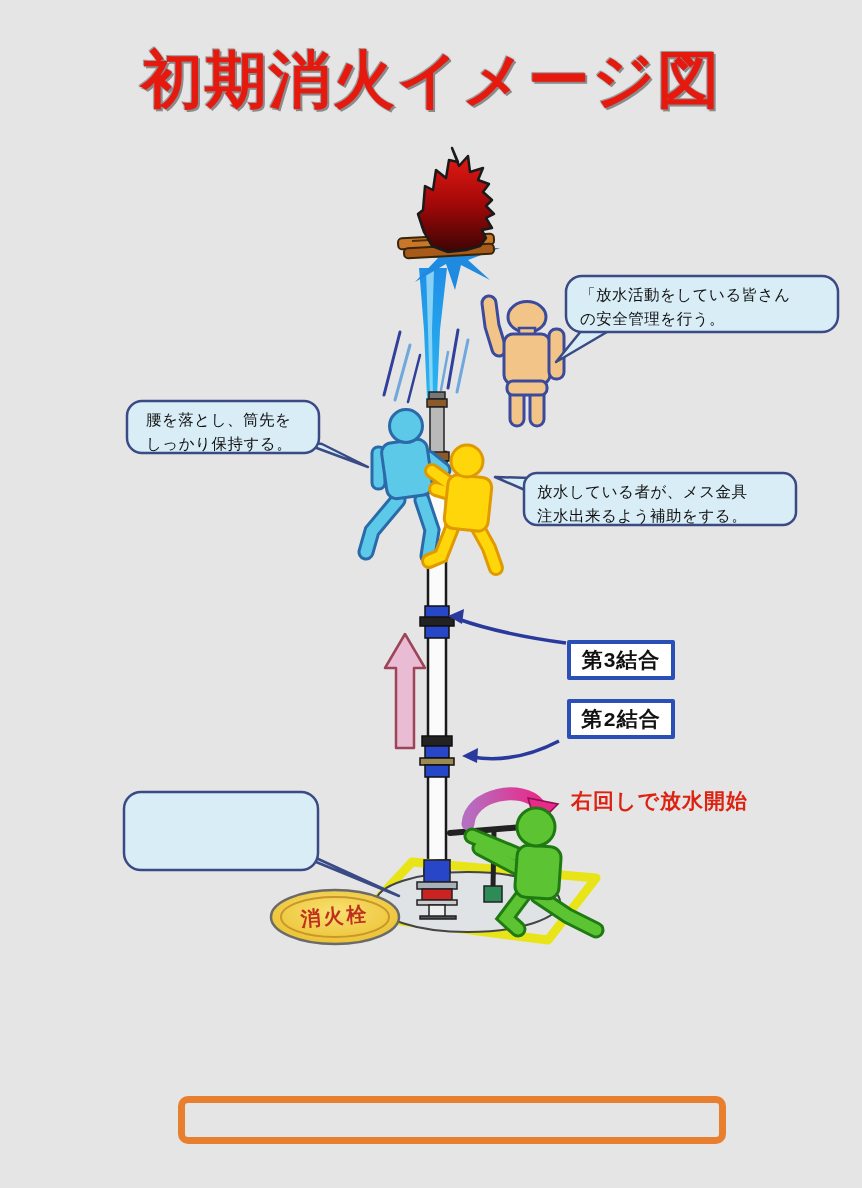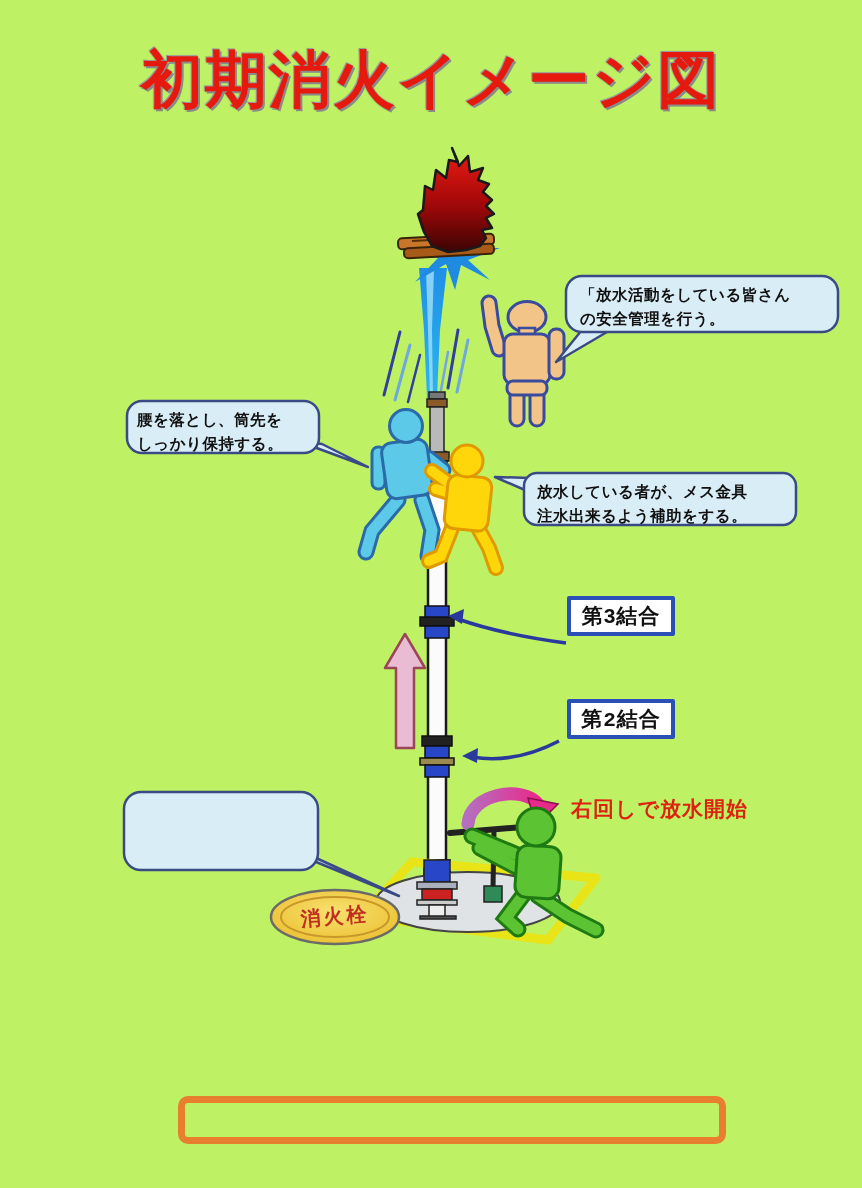--- a/index.html
+++ b/index.html
@@ -1,38 +1,38 @@
 <!DOCTYPE html>
 <html><head>
 <meta charset="utf-8">
 <style>
   html,body{margin:0;padding:0;background:#000;}
   .page{
-    position:relative;width:862px;height:1188px;background:#bef264;
+    position:relative;width:862px;height:1188px;background:#e5e5e5;
     overflow:hidden;font-family:"Liberation Sans","DejaVu Sans",sans-serif;
   }
   .scene{position:absolute;left:0;top:0;width:862px;height:1188px;}
   .title{
     position:absolute;left:0;top:38px;width:862px;text-align:center;
     font-size:62px;font-weight:900;color:#e6190f;letter-spacing:2px;
     text-shadow:2px 2px 0 #8a8a8a,-1px -1px 0 #9a9a9a,0 0 2px #777;
     font-family:"DejaVu Serif","Liberation Serif",serif;
   }
   .bubble-text{
-    position:absolute;color:#101010;font-weight:bold;font-size:15.5px;
+    position:absolute;color:#101010;font-weight:normal;font-size:15.5px;
     line-height:1.55;white-space:pre-line;letter-spacing:0.5px;
   }
   .label-box{
     position:absolute;background:#ffffff;border:4px solid #2a50b8;border-radius:2px;
     display:flex;align-items:center;justify-content:center;
     font-size:21px;font-weight:900;color:#111;letter-spacing:1px;
   }
   .note-red{
     position:absolute;left:571px;top:787px;width:230px;
-    color:#dd2211;font-size:21px;font-weight:900;letter-spacing:1px;margin-top:8px;
+    color:#dd2211;font-size:21px;font-weight:900;letter-spacing:1px;
   }
   .hydrant-label{
     position:absolute;left:273px;top:903px;width:124px;text-align:center;
     color:#c03020;font-size:20px;font-weight:900;letter-spacing:3px;
     transform:rotate(-5deg);
   }
   .orange-frame{
     position:absolute;left:178px;top:1096px;width:534px;height:34px;
     border:7px solid #e87f2f;border-radius:10px;background:transparent;
   }
@@ -241,28 +241,28 @@
       <polygon points="282,848 316,858 399,896"></polygon>
       <rect x="124" y="792" width="194" height="78" rx="17"></rect>
     </g>
   </svg>
 
   <div class="title">初期消火イメージ図</div>
 
   <div class="bubble-text" style="left:580px;top:283px;width:250px;">「放水活動をしている皆さん
 の安全管理を行う。</div>
 
-  <div class="bubble-text" style="left:137px;top:408px;width:172px;">腰を落とし、筒先を
+  <div class="bubble-text" style="left:146px;top:408px;width:172px;">腰を落とし、筒先を
 しっかり保持する。</div>
 
   <div class="bubble-text" style="left:537px;top:480px;width:252px;">放水している者が、メス金具
 注水出来るよう補助をする。</div>
 
 
-  <div class="label-box" style="left:567px;top:596px;width:100px;height:32px;">第3結合</div>
+  <div class="label-box" style="left:567px;top:640px;width:100px;height:32px;">第3結合</div>
 
   <div class="label-box" style="left:567px;top:699px;width:100px;height:32px;font-family:Liberation Mono, monospace;">第2結合</div>
 
   <div class="note-red">右回しで放水開始</div>
 
   <div class="hydrant-label">消火栓</div>
 
   <div class="orange-frame"></div>
 
 </div>

